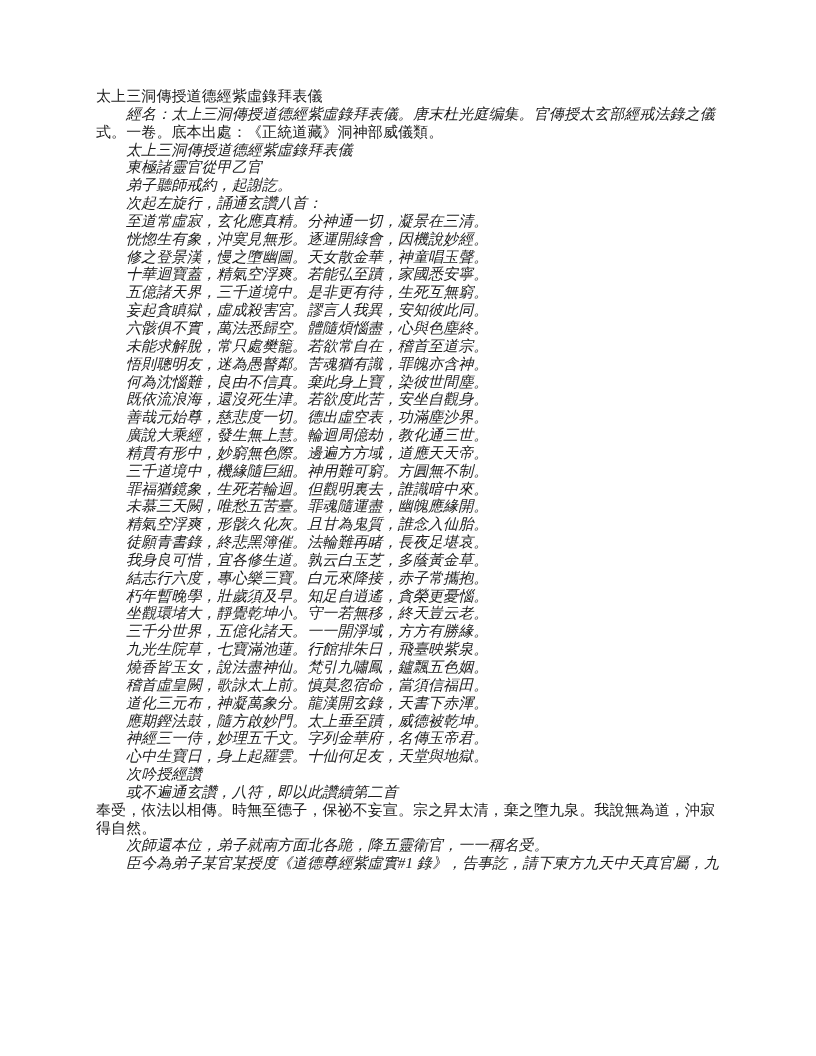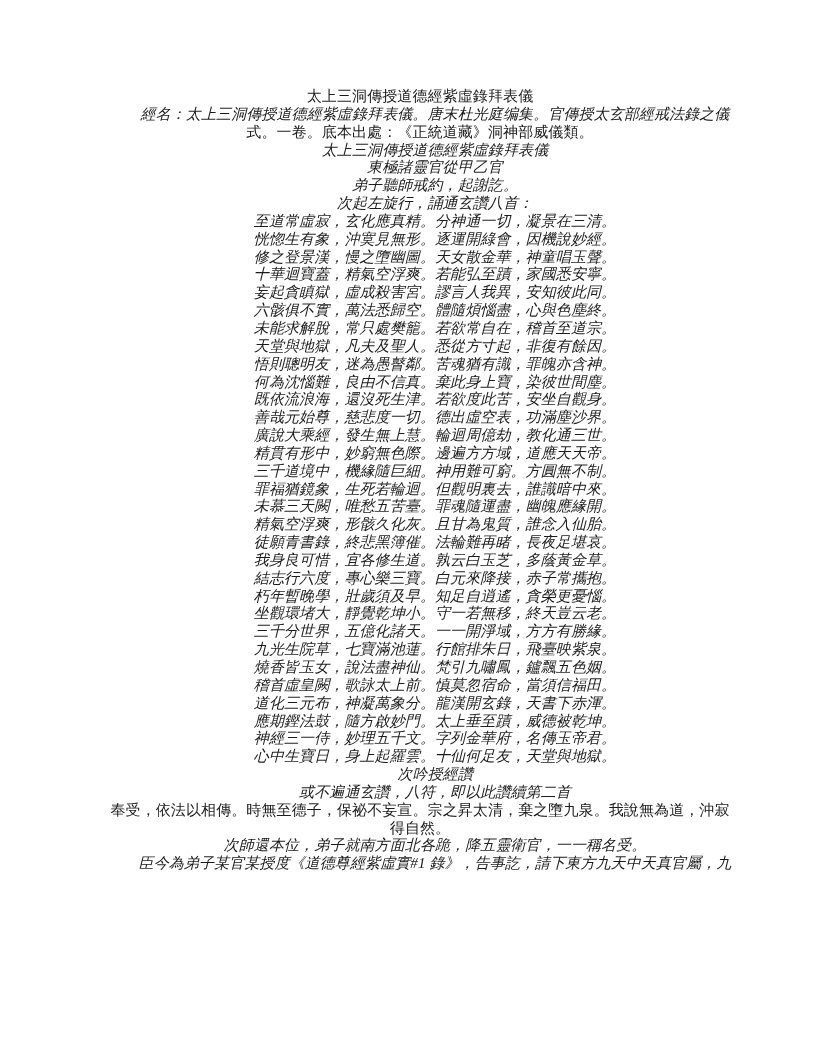--- a/index.html
+++ b/index.html
@@ -21,21 +21,20 @@
     width: 648px;
     color: #1b1b1b;
     font-family: "Liberation Serif", "DejaVu Serif", serif;
     font-size: 15px;
     line-height: 17.85px;
     letter-spacing: 0.1px;
   }
   .line {
     height: 17.85px;
     white-space: nowrap;
-    text-align: center;
   }
   .line.indent {
     padding-left: 30px;
     font-style: italic;
   }
 </style>
 </head>
 <body>
 
 <div class="page">
@@ -44,24 +43,24 @@
       <div class="line indent">經名：太上三洞傳授道德經紫虛錄拜表儀。唐末杜光庭编集。官傳授太玄部經戒法錄之儀</div>
       <div class="line">式。一卷。底本出處：《正統道藏》洞神部威儀類。</div>
       <div class="line indent">太上三洞傳授道德經紫虛錄拜表儀</div>
       <div class="line indent">東極諸靈官從甲乙官</div>
       <div class="line indent">弟子聽師戒約，起謝訖。</div>
       <div class="line indent">次起左旋行，誦通玄讚八首：</div>
       <div class="line indent">至道常虛寂，玄化應真精。分神通一切，凝景在三清。</div>
       <div class="line indent">恍惚生有象，沖寞見無形。逐運開綠會，因機說妙經。</div>
       <div class="line indent">修之登景漢，慢之墮幽圖。天女散金華，神童唱玉聲。</div>
       <div class="line indent">十華迴寶蓋，精氣空浮爽。若能弘至蹟，家國悉安寧。</div>
+      <div class="line indent">五億諸天界，三千道境中。是非更有待，生死互無窮。</div>
       <div class="line indent">妄起貪瞋獄，虛成殺害宮。謬言人我異，安知彼此同。</div>
       <div class="line indent">六骸俱不實，萬法悉歸空。體隨煩惱盡，心與色塵終。</div>
       <div class="line indent">未能求解脫，常只處樊籠。若欲常自在，稽首至道宗。</div>
-      <div class="line indent">天堂與地獄，凡夫及聖人。悉從方寸起，非復有餘因。</div>
       <div class="line indent">悟則聰明友，迷為愚瞽鄰。苦魂猶有識，罪魄亦含神。</div>
       <div class="line indent">何為沈惱難，良由不信真。棄此身上寶，染彼世間塵。</div>
       <div class="line indent">既依流浪海，還沒死生津。若欲度此苦，安坐自觀身。</div>
       <div class="line indent">善哉元始尊，慈悲度一切。德出虛空表，功滿塵沙界。</div>
       <div class="line indent">廣說大乘經，發生無上慧。輪迴周億劫，教化通三世。</div>
       <div class="line indent">精貫有形中，妙窮無色際。邊遍方方域，道應天天帝。</div>
       <div class="line indent">三千道境中，機緣隨巨細。神用難可窮。方圓無不制。</div>
       <div class="line indent">罪福猶鏡象，生死若輪迴。但觀明裏去，誰識暗中來。</div>
       <div class="line indent">未慕三天闕，唯愁五苦臺。罪魂隨運盡，幽魄應緣開。</div>
       <div class="line indent">精氣空浮爽，形骸久化灰。且甘為鬼質，誰念入仙胎。</div>

